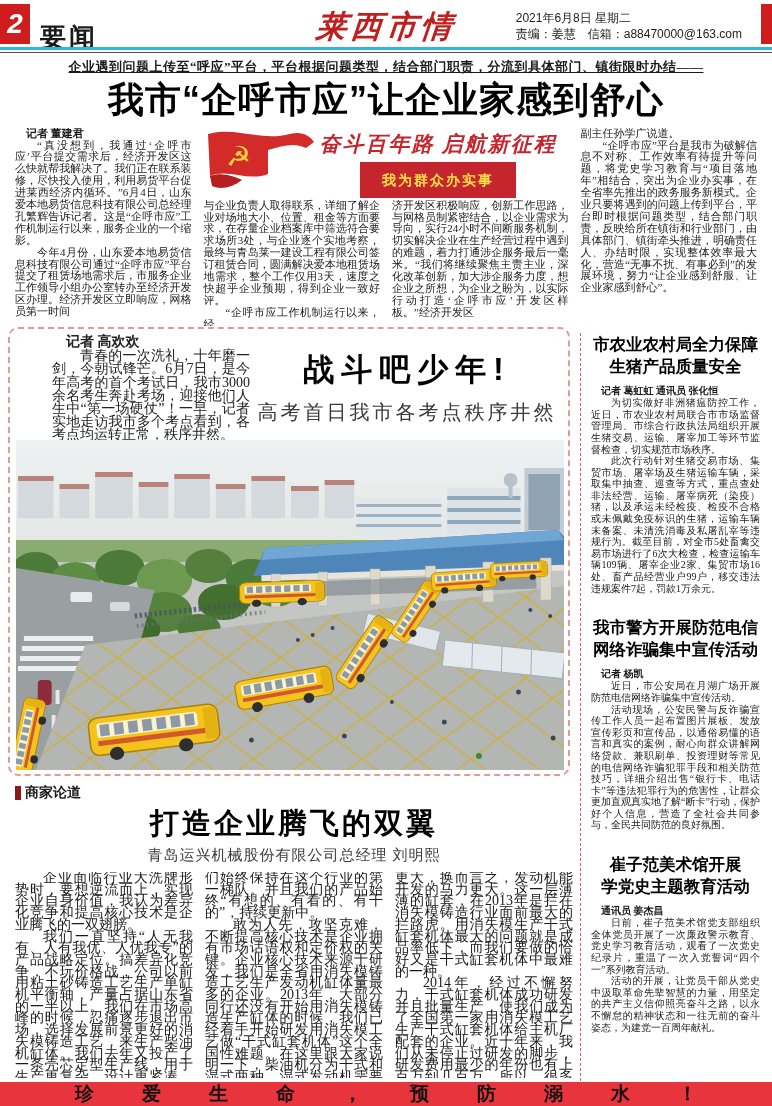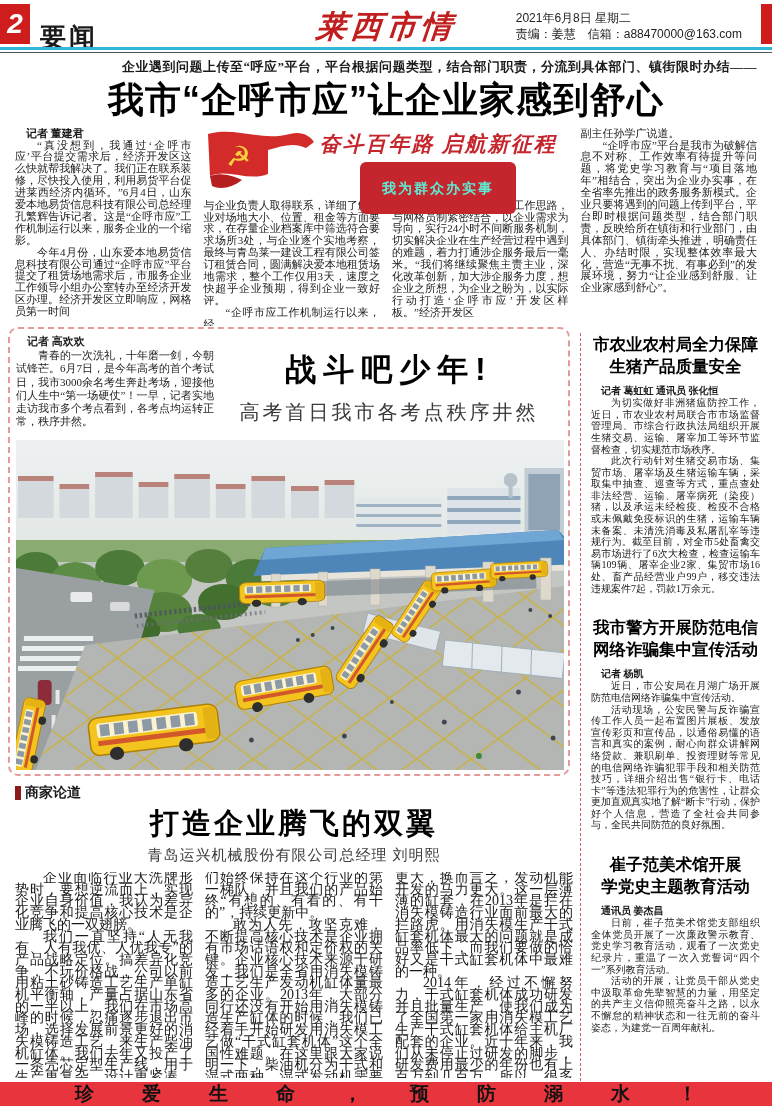--- a/index.html
+++ b/index.html
@@ -13,40 +13,40 @@
     font:italic 900 28px "Liberation Sans",sans-serif;text-align:center;line-height:40px;}
   .section{position:absolute;left:40px;top:20px;font:900 26px "Liberation Sans",sans-serif;letter-spacing:3px;}
   .masthead{position:absolute;left:0;right:0;top:6px;text-align:center;
     font:italic 900 31px "Liberation Serif",serif;color:#c11f1f;letter-spacing:4px;transform:skewX(-5deg);}
   .hmeta{position:absolute;right:30px;top:10px;text-align:left;font:12px "Liberation Sans",sans-serif;color:#222;line-height:16px;}
   .hbar-right{position:absolute;right:0;top:4px;width:11px;height:40px;background:#cf1d1d;}
   .rule-cyan{position:absolute;top:47px;left:0;width:772px;height:3px;background:#2fb6d8;}
   .rule-dark{position:absolute;top:52px;left:0;width:772px;height:1px;background:#4a5560;}
   
   .lead{position:absolute;top:58px;left:15px;width:742px;}
-  .kicker{text-align:right;font:600 13px "Liberation Serif",serif;letter-spacing:.5px;}
+  .kicker{text-align:center;font:600 13px "Liberation Serif",serif;letter-spacing:.5px;text-decoration:underline;}
   .headline{margin:4px 0 8px 0;text-align:center;font:900 36px/1.1 "Liberation Sans",sans-serif;letter-spacing:1px;color:#000;}
   .lead-body{position:relative;display:flex;gap:12px;height:198px;overflow:hidden;}
   .lead-body .col{flex:1;font-size:11px;line-height:11.9px;text-align:justify;}
   .lead-body .col.pad{padding-top:72px;}
   .lead-body p{margin:0;text-indent:2em;}
   .lead-body p.noindent{text-indent:0;}
   .byline-line{font-weight:700;text-indent:1em !important;}
   
   .banner{position:absolute;left:187px;top:0;width:368px;height:68px;}
   .banner svg{position:absolute;left:0;top:0;}
   .banner-textwrap{position:absolute;left:108px;top:2px;width:256px;text-align:center;}
   .banner-slogan{font:italic 900 21px "Liberation Serif",serif;color:#c5252c;letter-spacing:2px;white-space:nowrap;}
-  .banner-tagline{display:inline-block;margin-top:4px;background:#c5252c;color:#5eead4;
-    font:700 14px/20px "Liberation Sans",sans-serif;padding:16px 22px;letter-spacing:2px;border-radius:6px;}
+  .banner-tagline{display:inline-block;margin-top:4px;background:#c5252c;color:#fde047;
+    font:700 14px/20px "Liberation Sans",sans-serif;padding:8px 22px;letter-spacing:2px;}
   
   .feature{position:absolute;top:327px;left:8px;width:562px;height:449px;border:2px dashed #e59a9a;border-radius:10px;
     background:#fff;box-sizing:border-box;padding:6px 4px 4px 6px;}
   .feature-head{display:flex;height:102px;}
-  .feature-caption{width:198px;font-size:11px;line-height:13.2px;text-align:justify;color:#222;}
+  .feature-caption{width:198px;font-size:14px;line-height:13.2px;text-align:justify;color:#222;margin-left:36px;}
   .feature-caption p{margin:0;text-indent:2em;}
   .feature-caption .byline-line{margin-bottom:1px;}
   .feature-title{flex:1;text-align:center;padding-top:14px;}
   .ft-h{font:900 31px "Liberation Sans",sans-serif;letter-spacing:7px;color:#000;}
   .ft-sub{margin-top:8px;font:400 20px "Liberation Sans",sans-serif;letter-spacing:3px;color:#3a3a3a;}
   .photo{width:548px;height:330px;margin-top:3px;}
   .photo svg{display:block;width:100%;height:100%;}
   
   .sidebar{position:absolute;top:333px;left:580px;width:180px;height:748px;border-left:1px dashed #cc6666;
     padding-left:10px;box-sizing:border-box;overflow:hidden;}

